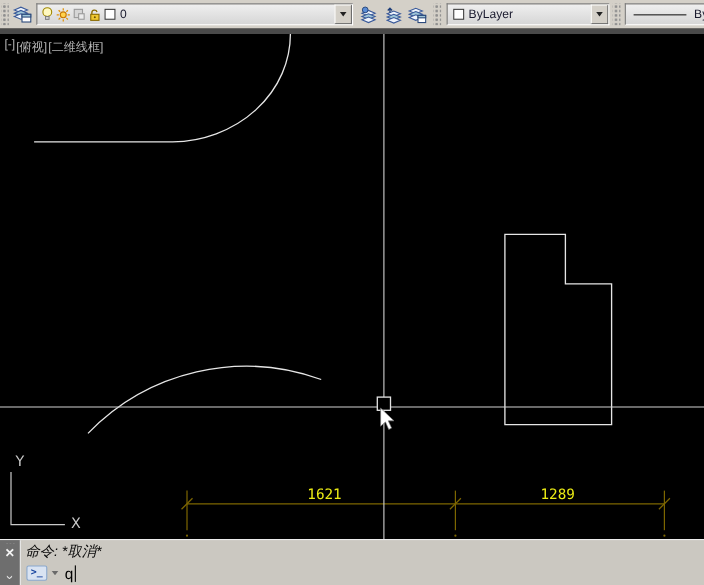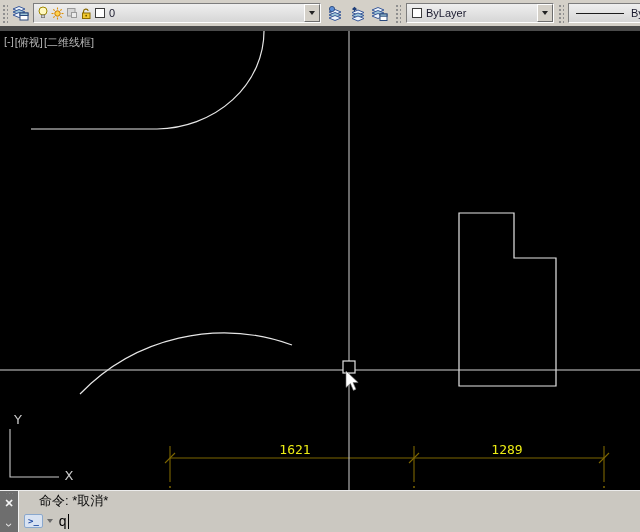--- a/index.html
+++ b/index.html
@@ -48,21 +48,21 @@
          background:#cbc8c1; border-top:1px solid #ececec; display:flex; }
   .cmd-bar { width:19px; background:#6e6e6e; border-right:1px solid #f2f2f2;
              display:flex; flex-direction:column; align-items:center; overflow:hidden; }
   .cmd-bar .bar-grip { width:9px; height:6px; margin-top:2px;
         background-image:radial-gradient(circle,#9d9d9d 0.8px,rgba(0,0,0,0) 1.1px);
         background-size:3px 3px; }
   .cmd-close { color:#f5f5f5; font-size:11px; font-weight:bold; line-height:14px;
                margin-top:2px; cursor:default; }
   .cmd-chevron { color:#e8e8e8; font-size:12px; margin-top:8px; transform:rotate(90deg); }
   .cmd-main { flex:1; display:flex; flex-direction:column; }
-  .cmd-history { height:19px; line-height:19px; padding-left:20px; font-size:13px; color:#0a0a0a; }
+  .cmd-history { height:19px; line-height:19px; padding-left:4px; font-size:13px; color:#0a0a0a;font-style:italic; }
   .cmd-input-row { height:23px; display:flex; align-items:center; padding-left:5px; }
   .prompt-badge { font-family:"DejaVu Sans Mono",monospace; font-size:9px; font-weight:bold;
                   color:#1b47a0; background:#d9e3f2; border:1px solid #8aa8cd;
                   border-radius:2px; padding:0 3px; height:14px; line-height:13px; }
   .prompt-caret-down { width:0; height:0; border-left:3px solid transparent;
                   border-right:3px solid transparent; border-top:4px solid #6a6a6a; margin-left:4px; }
   .cmd-text { font-size:14px; color:#000; margin-left:6px; }
   .text-caret { width:1px; height:15px; background:#000; margin-left:1px; }
 
   .icon-svg { display:block; }

